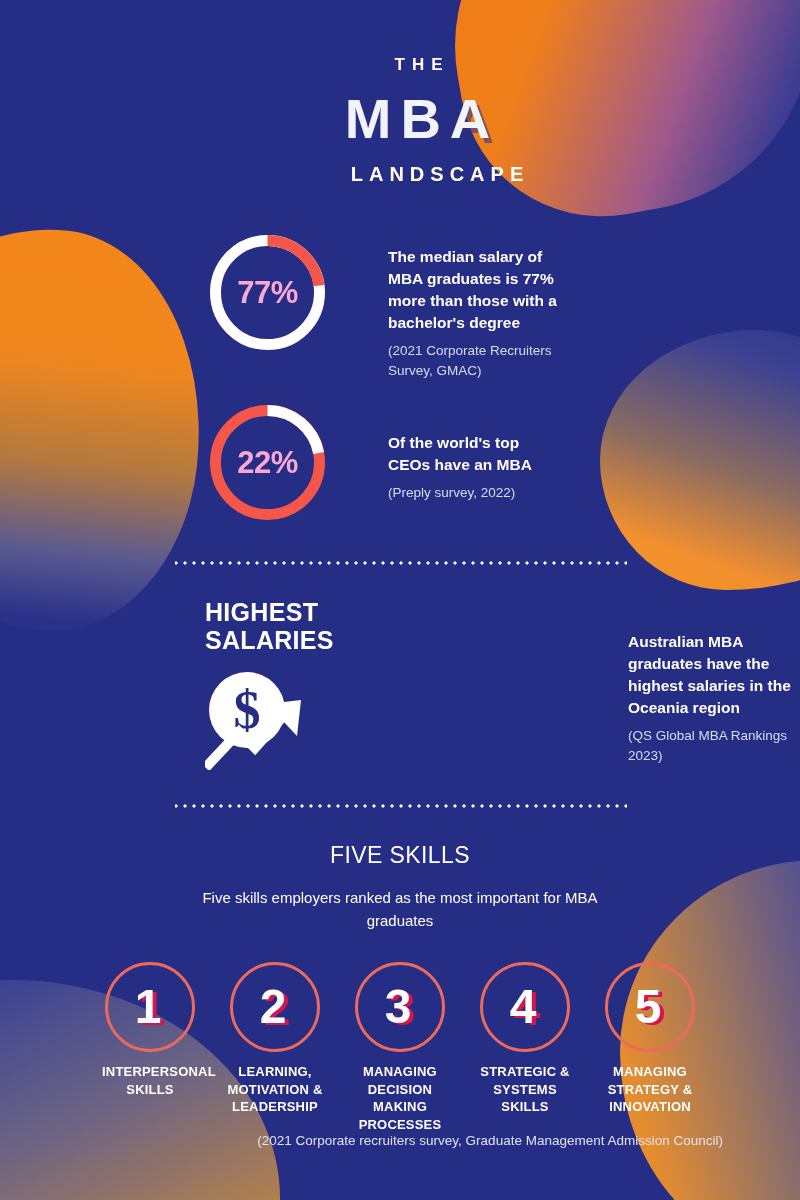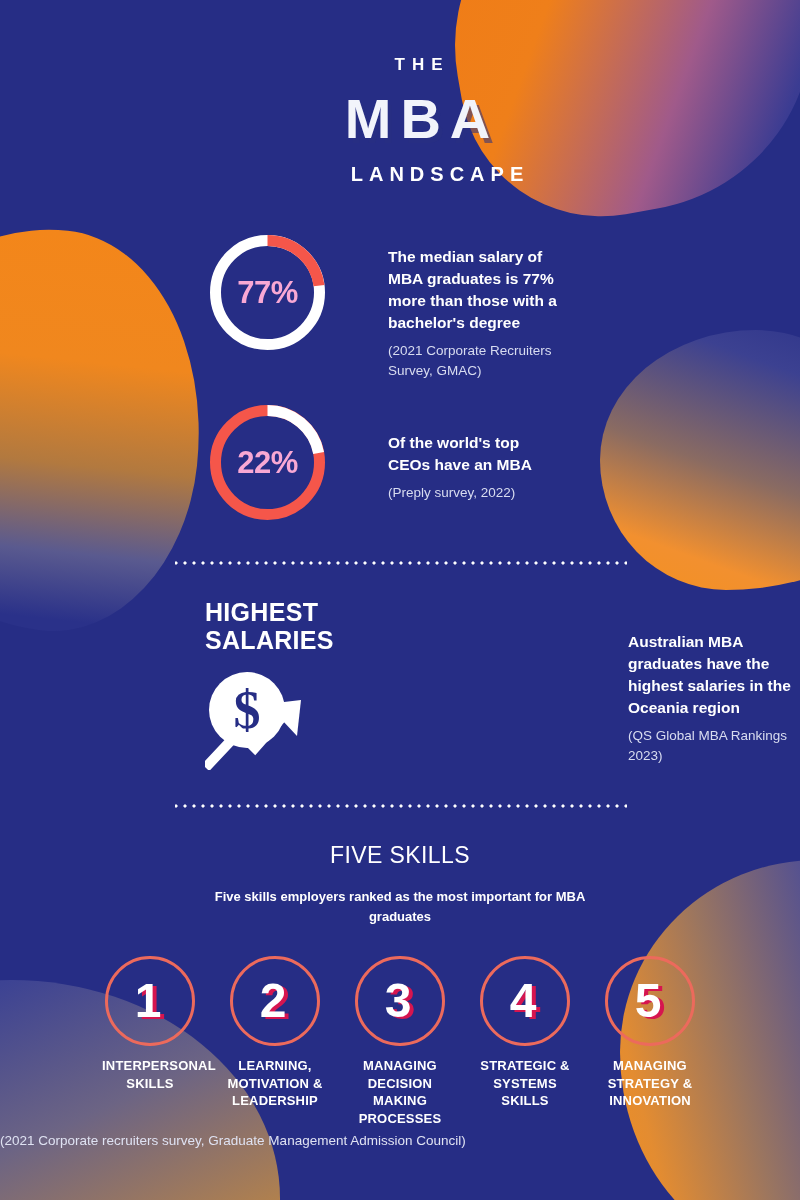--- a/index.html
+++ b/index.html
@@ -116,21 +116,21 @@
     font-size:25px; font-weight:bold; line-height:1.1; color:#ffffff;
     letter-spacing:.3px;
   }
   .money-icon { margin-top:16px; width:118px; height:100px; }
   .salary-text { padding-left:58px; padding-top:32px; max-width:230px; }
 
   
   .five { margin-top:34px; text-align:center; }
   .five-title { font-size:23px; font-weight:normal; letter-spacing:.4px; }
   .five-sub {
-    margin-top:18px; font-size:13px; font-weight:bold; line-height:1.5;
+    margin-top:18px; font-size:15px; font-weight:normal; line-height:1.5;
     width:400px; margin-left:auto; margin-right:auto;
   }
 
   .skills {
     margin-top:30px;
     display:flex; justify-content:center; gap:29px;
     padding:0 80px;
   }
   .skill { width:96px; text-align:center; }
   .skill-ring {
@@ -146,21 +146,21 @@
   }
   .skill-label {
     margin-top:11px; font-size:13px; font-weight:bold;
     line-height:1.35; letter-spacing:.2px; color:#ffffff;
     text-transform:uppercase;
   }
 
   
   .footer {
     position:absolute; top:1133px; left:0; width:723px;
-    text-align:left; font-size:13.5px; color:#dfe2f2;
+    text-align:right; font-size:13.5px; color:#dfe2f2;
   }
 </style>
 </head>
 <body>
 
 <div class="bg">
   <div class="blob-tr"></div>
   <div class="blob-l"></div>
   <div class="blob-r"></div>
   <div class="blob-bl"></div>

